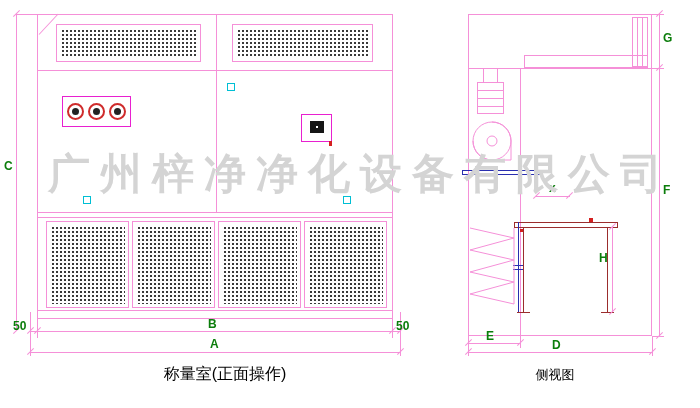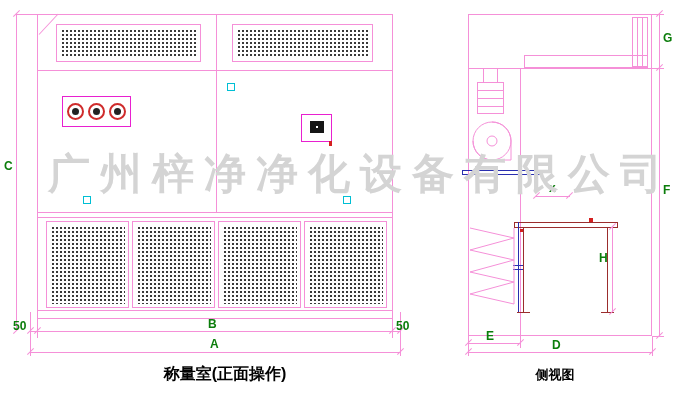--- a/index.html
+++ b/index.html
@@ -24,21 +24,21 @@
   .tick{position:absolute;width:9px;height:1px;background:var(--pink);transform:rotate(-45deg);}
   .dim{position:absolute;color:var(--green);font:bold 12px "Liberation Sans",sans-serif;line-height:12px;}
   .grille{position:absolute;border:1px solid var(--pink);box-sizing:border-box;padding:3px;
           background-image:radial-gradient(circle,#3a3a3a 1.1px,transparent 1.25px);
           background-size:4px 4px;background-clip:content-box;}
   .gauge{position:absolute;top:6px;width:13px;height:13px;border:2px solid #cf2b2b;border-radius:50%;background:#fff;}
   .gauge::after{content:"";position:absolute;left:3px;top:3px;width:7px;height:7px;border-radius:50%;background:#222;}
   .cyansq{position:absolute;width:8px;height:8px;border:1px solid var(--cyan);box-sizing:border-box;}
   .redmark{position:absolute;background:var(--red);}
   .diag{position:absolute;width:28px;height:1px;background:var(--pink);transform:rotate(-47deg);transform-origin:left center;}
-  .title{position:absolute;color:#000;font-weight:bold;text-align:center;font-family:"Liberation Sans",sans-serif;}
+  .title{position:absolute;color:#000;font-weight:normal;text-align:center;font-family:"Liberation Sans",sans-serif;}
   .watermark{position:absolute;left:48px;top:146px;width:610px;z-index:10;color:var(--gray);
              font:bold 42px "Liberation Sans",sans-serif;letter-spacing:10px;white-space:nowrap;}
   svg{position:absolute;overflow:visible;}
 </style>
 </head>
 <body>
 
 <div class="canvas">
 
   <div>

